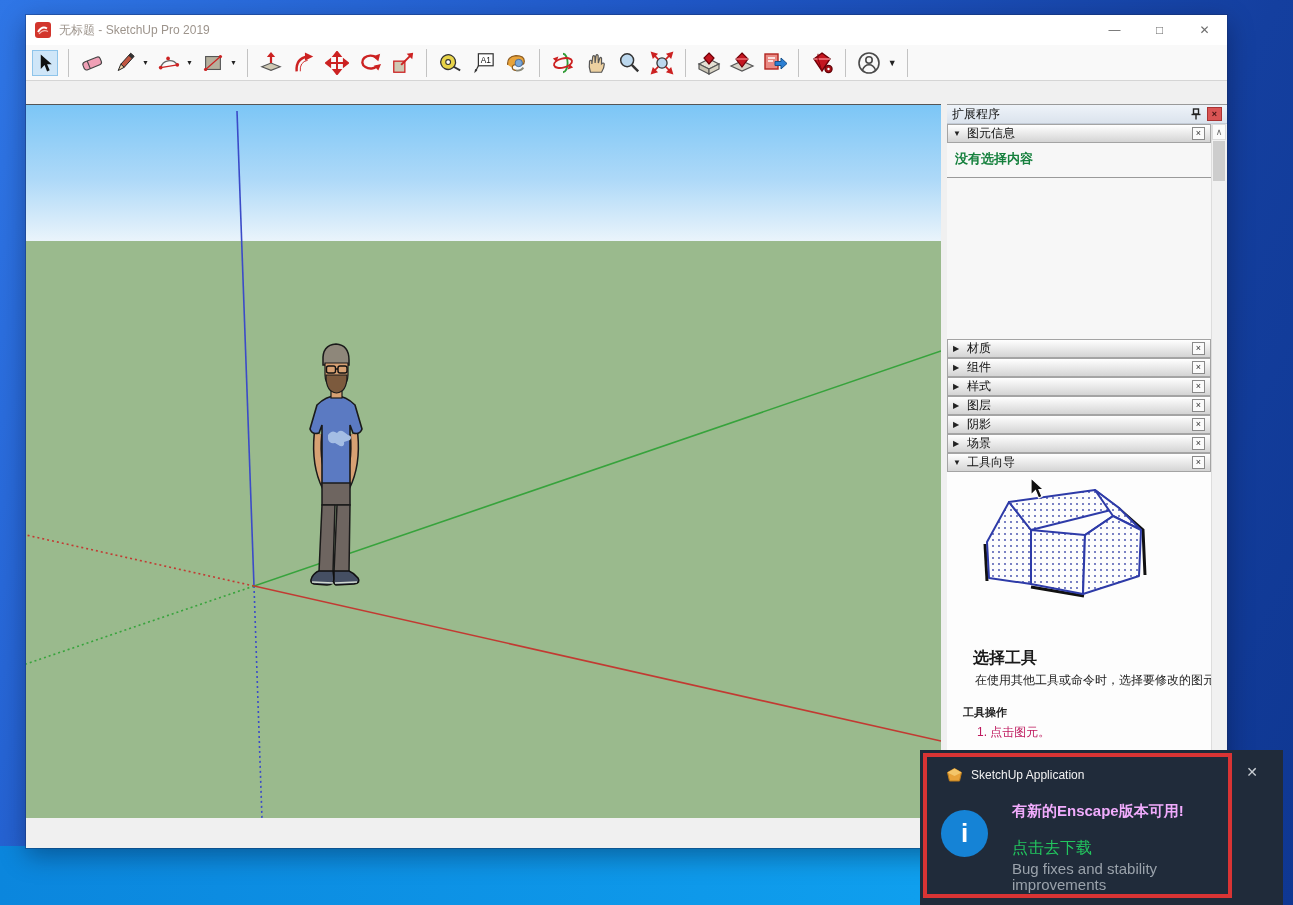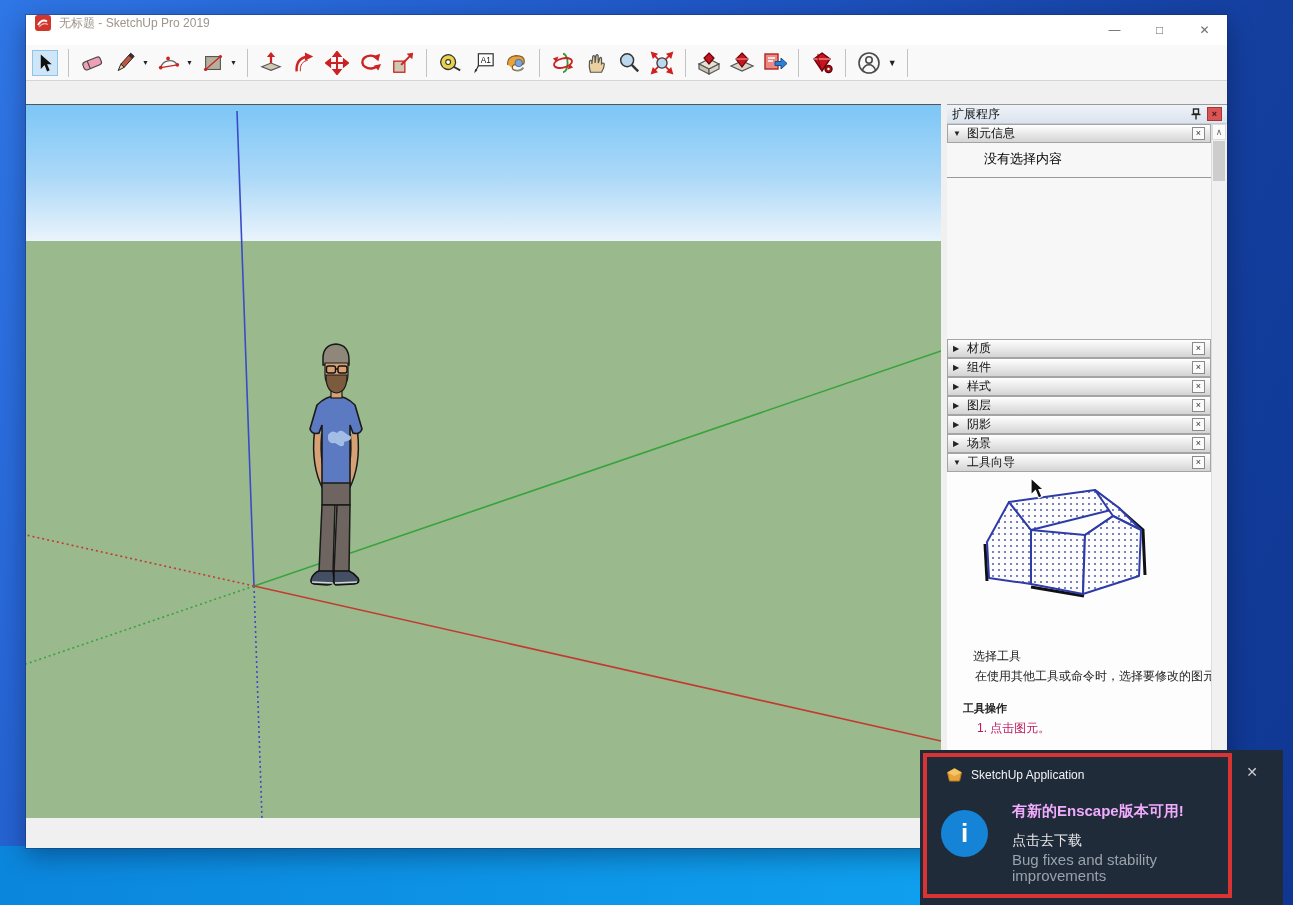--- a/index.html
+++ b/index.html
@@ -5,21 +5,21 @@
   * { margin:0; padding:0; box-sizing:border-box; font-family:"Liberation Sans", sans-serif; }
   html,body { width:1293px; height:905px; overflow:hidden; }
   .desktop { position:relative; width:1293px; height:905px;
     background:linear-gradient(118deg,#2f76e6 0%,#2058c8 38%,#143f9f 72%,#0f3792 100%); }
   .desktop-strip { position:absolute; left:0; top:846px; width:920px; height:59px;
     background:linear-gradient(90deg,#0b86dd,#0f9fee); }
 
   
   .window { position:absolute; left:26px; top:15px; width:1201px; height:833px;
     background:#f0f0f0; box-shadow:0 0 0 1px rgba(20,40,90,.35), 0 8px 24px rgba(0,0,20,.35); }
-  .titlebar { height:30px; background:#fff; display:flex; padding-left:9px; }
+  .titlebar { height:30px; background:#fff; display:flex; align-items:center; padding-left:9px; }
   .title-text { font-size:12px; color:#9d948c; margin-left:8px; }
   .win-controls { margin-left:auto; display:flex; height:30px; }
   .win-btn { width:45px; height:30px; display:flex; align-items:center; justify-content:center;
     color:#6b6b6b; font-size:12px; }
   .menubar { height:23px; background:#fff; display:flex; align-items:center; padding-left:0; }
   .menu-item { padding:0 9px; font-size:12px; color:#222; }
   .toolbar { height:36px; background:#f9f9f9; border-bottom:1px solid #d5d5d5;
     display:flex; align-items:center; padding-left:6px; gap:7px; }
   .tbtn { width:26px; height:26px; display:flex; align-items:center; justify-content:center; flex:none; }
   .tbtn.selected { background:#cfe6f8; border:1px solid #8ec4ea; }
@@ -48,46 +48,46 @@
   .panel-close { width:15px; height:14px; margin-left:3px; background:#d95454; border:1px solid #a33;
     color:#401010; font-size:9px; line-height:12px; text-align:center; font-weight:bold; }
   .panel-body { position:absolute; left:0; top:19px; width:264px; bottom:0; }
   .sec-header { height:19px; background:linear-gradient(#ffffff,#d4d4d4); border:1px solid #a4a4a4;
     display:flex; align-items:center; padding:0 5px; font-size:12px; color:#111; }
   .sec-header + .sec-header { margin-top:0; }
   .sec-arrow { font-size:8px; width:14px; color:#222; }
   .sec-close { margin-left:auto; width:13px; height:13px; border:1px solid #8a8a8a; background:#fbfbfb;
     font-size:9px; line-height:11px; text-align:center; color:#333; }
   .entity-box { height:196px; background:#f7f7f7; padding-top:7px; }
-  .entity-msg { font-size:13px; font-weight:normal; color:#000000; padding-left:8px;margin-left:29px; }
+  .entity-msg { font-size:13px; font-weight:bold; color:#15803d; padding-left:8px; }
   .entity-div { margin-top:9px; border-top:1px solid #9a9a9a; }
   .instructor { position:relative; height:347px; background:#fdfdfd; overflow:hidden; }
   .inst-house { display:block; margin:6px 0 0 20px; }
-  .inst-heading { font-family:"DejaVu Serif", serif; font-size:12px; color:#1a1a1a;
-    margin:32px 0 0 26px; }
+  .inst-heading { font-family:"DejaVu Serif", serif; font-size:16px; color:#1a1a1a;
+    margin:32px 0 0 26px;font-weight:bold; }
   .inst-desc { font-size:12px; color:#222; margin:3px 0 0 28px; white-space:nowrap; overflow:hidden; }
   .inst-sub { font-size:11px; font-weight:bold; color:#222; margin:16px 0 0 16px; }
   .inst-step { font-size:12px; color:#be185d; margin:4px 0 0 30px; }
   .scrollbar { position:absolute; top:19px; right:1px; width:15px; bottom:0; background:#f1f1f1;
     border-left:1px solid #ddd; }
   .scroll-up { height:16px; background:#fafafa; border:1px solid #dcdcdc; color:#707070;
     font-size:9px; text-align:center; line-height:14px; }
   .scroll-thumb { position:absolute; left:1px; right:1px; top:17px; height:40px; background:#cdcdcd; }
 
   
   .toast { position:absolute; left:920px; top:750px; width:363px; height:155px; background:#202b3a; }
   .toast-header { position:absolute; left:27px; top:18px; display:flex; gap:9px; }
   .toast-app { font-size:12px; color:#f2f2f2; }
   .toast-close { position:absolute; right:25px; top:14px; color:#c9ced4; font-size:14px; }
   .info-circle { position:absolute; left:21px; top:60px; width:47px; height:47px; border-radius:50%;
     background:#1583d6; display:flex; align-items:center; justify-content:center;
     color:#fff; font-size:26px; font-weight:bold; }
   .toast-text { position:absolute; left:92px; top:52px; width:228px; }
   .toast-title { font-size:15px; font-weight:bold; color:#f0abfc; }
-  .toast-sub { font-size:14px; color:#e5e5e5; margin-top:11px; }
+  .toast-sub { font-size:16px; color:#22c55e; margin-top:17px; }
   .toast-body { font-size:15px; color:#9aa2ab; margin-top:2px; line-height:16px; }
   .annotation { position:absolute; left:923px; top:753px; width:309px; height:145px;
     border:4px solid #d93434; pointer-events:none; }
 </style>
 </head>
 <body>
 
 <div class="desktop">
   <div class="desktop-strip"></div>
 

